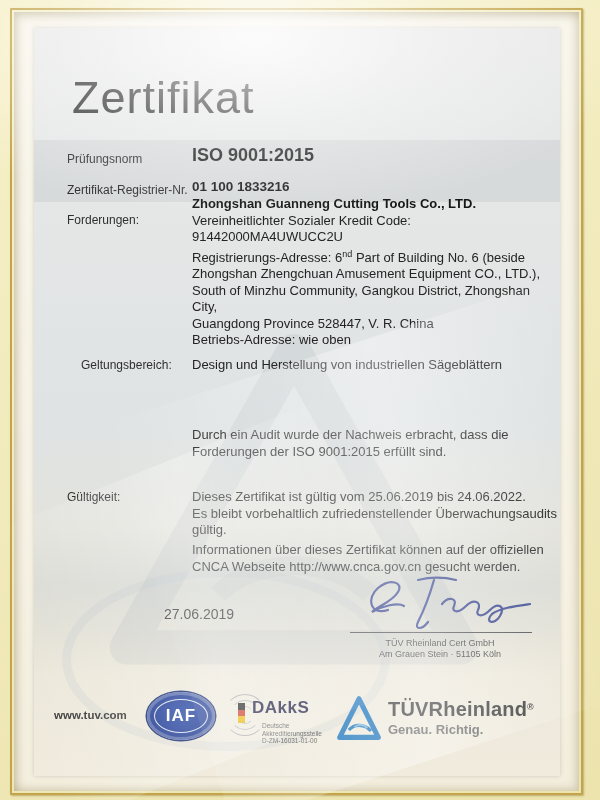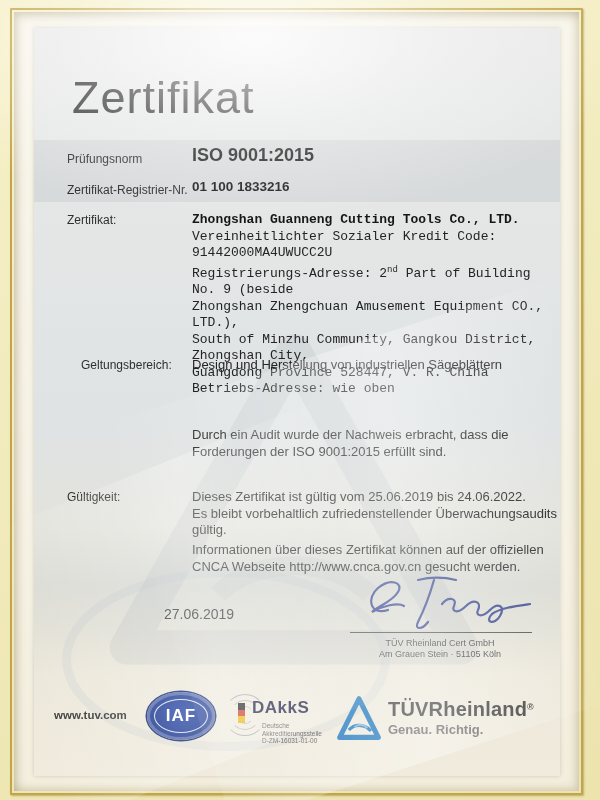--- a/index.html
+++ b/index.html
@@ -44,21 +44,21 @@
   .row-norm{position:absolute;left:33px;top:121px;}
   .row-norm .val{position:absolute;left:125px;top:-4px;font-size:18px;font-weight:bold;color:#1c1c1c;white-space:nowrap;}
   .row-reg{position:absolute;left:33px;top:152px;}
   .row-reg .val{position:absolute;left:125px;top:-1px;font-size:13.5px;font-weight:bold;color:#1c1c1c;white-space:nowrap;}
 
   .block{position:absolute;font-size:13px;color:#242424;line-height:16.5px;}
   .block .company-name{font-weight:bold;color:#161616;}
   sup{font-size:9px;}
 
   .lbl-company{position:absolute;left:33px;top:185px;}
-  .company-val{left:158px;top:184px;width:360px;font-family:Liberation Mono, monospace;}
+  .company-val{left:158px;top:168px;width:360px;}
   .lbl-scope{position:absolute;left:47px;top:330px;}
   .scope-val{left:158px;top:329px;width:360px;}
   .audit-val{left:158px;top:399px;width:360px;}
   .lbl-valid{position:absolute;left:33px;top:462px;}
   .valid-val{left:158px;top:461px;width:368px;}
   .info-val{left:158px;top:514px;width:368px;}
   .date-val{position:absolute;left:130px;top:578px;font-size:14px;color:#242424;}
 
   .sig-wrap{position:absolute;left:316px;top:556px;width:186px;}
   .sig-svg{position:absolute;left:8px;top:-12px;}
@@ -108,25 +108,25 @@
 
     <div class="row-norm">
       <span class="lbl">Prüfungsnorm</span>
       <span class="val">ISO 9001:2015</span>
     </div>
     <div class="row-reg">
       <span class="lbl">Zertifikat-Registrier-Nr.</span>
       <span class="val">01 100 1833216</span>
     </div>
 
-    <div class="lbl lbl-company">Zertifikat:</div>
+    <div class="lbl lbl-company">Forderungen:</div>
     <div class="block company-val" style="position:absolute;">
       <div class="company-name">Zhongshan Guanneng Cutting Tools Co., LTD.</div>
       <div>Vereinheitlichter Sozialer Kredit Code: 91442000MA4UWUCC2U</div>
-      <div><span>Registrierungs-Adresse: 2</span><sup>nd</sup><span> Part of Building No. 9 (beside</span></div>
+      <div><span>Registrierungs-Adresse: 6</span><sup>nd</sup><span> Part of Building No. 6 (beside</span></div>
       <div>Zhongshan Zhengchuan Amusement Equipment CO., LTD.),</div>
       <div>South of Minzhu Community, Gangkou District, Zhongshan City,</div>
       <div>Guangdong Province 528447, V. R. China</div>
       <div>Betriebs-Adresse: wie oben</div>
     </div>
 
     <div class="lbl lbl-scope">Geltungsbereich:</div>
     <div class="block scope-val" style="position:absolute;">Design und Herstellung von industriellen Sägeblättern</div>
 
     <div class="block audit-val" style="position:absolute;">

